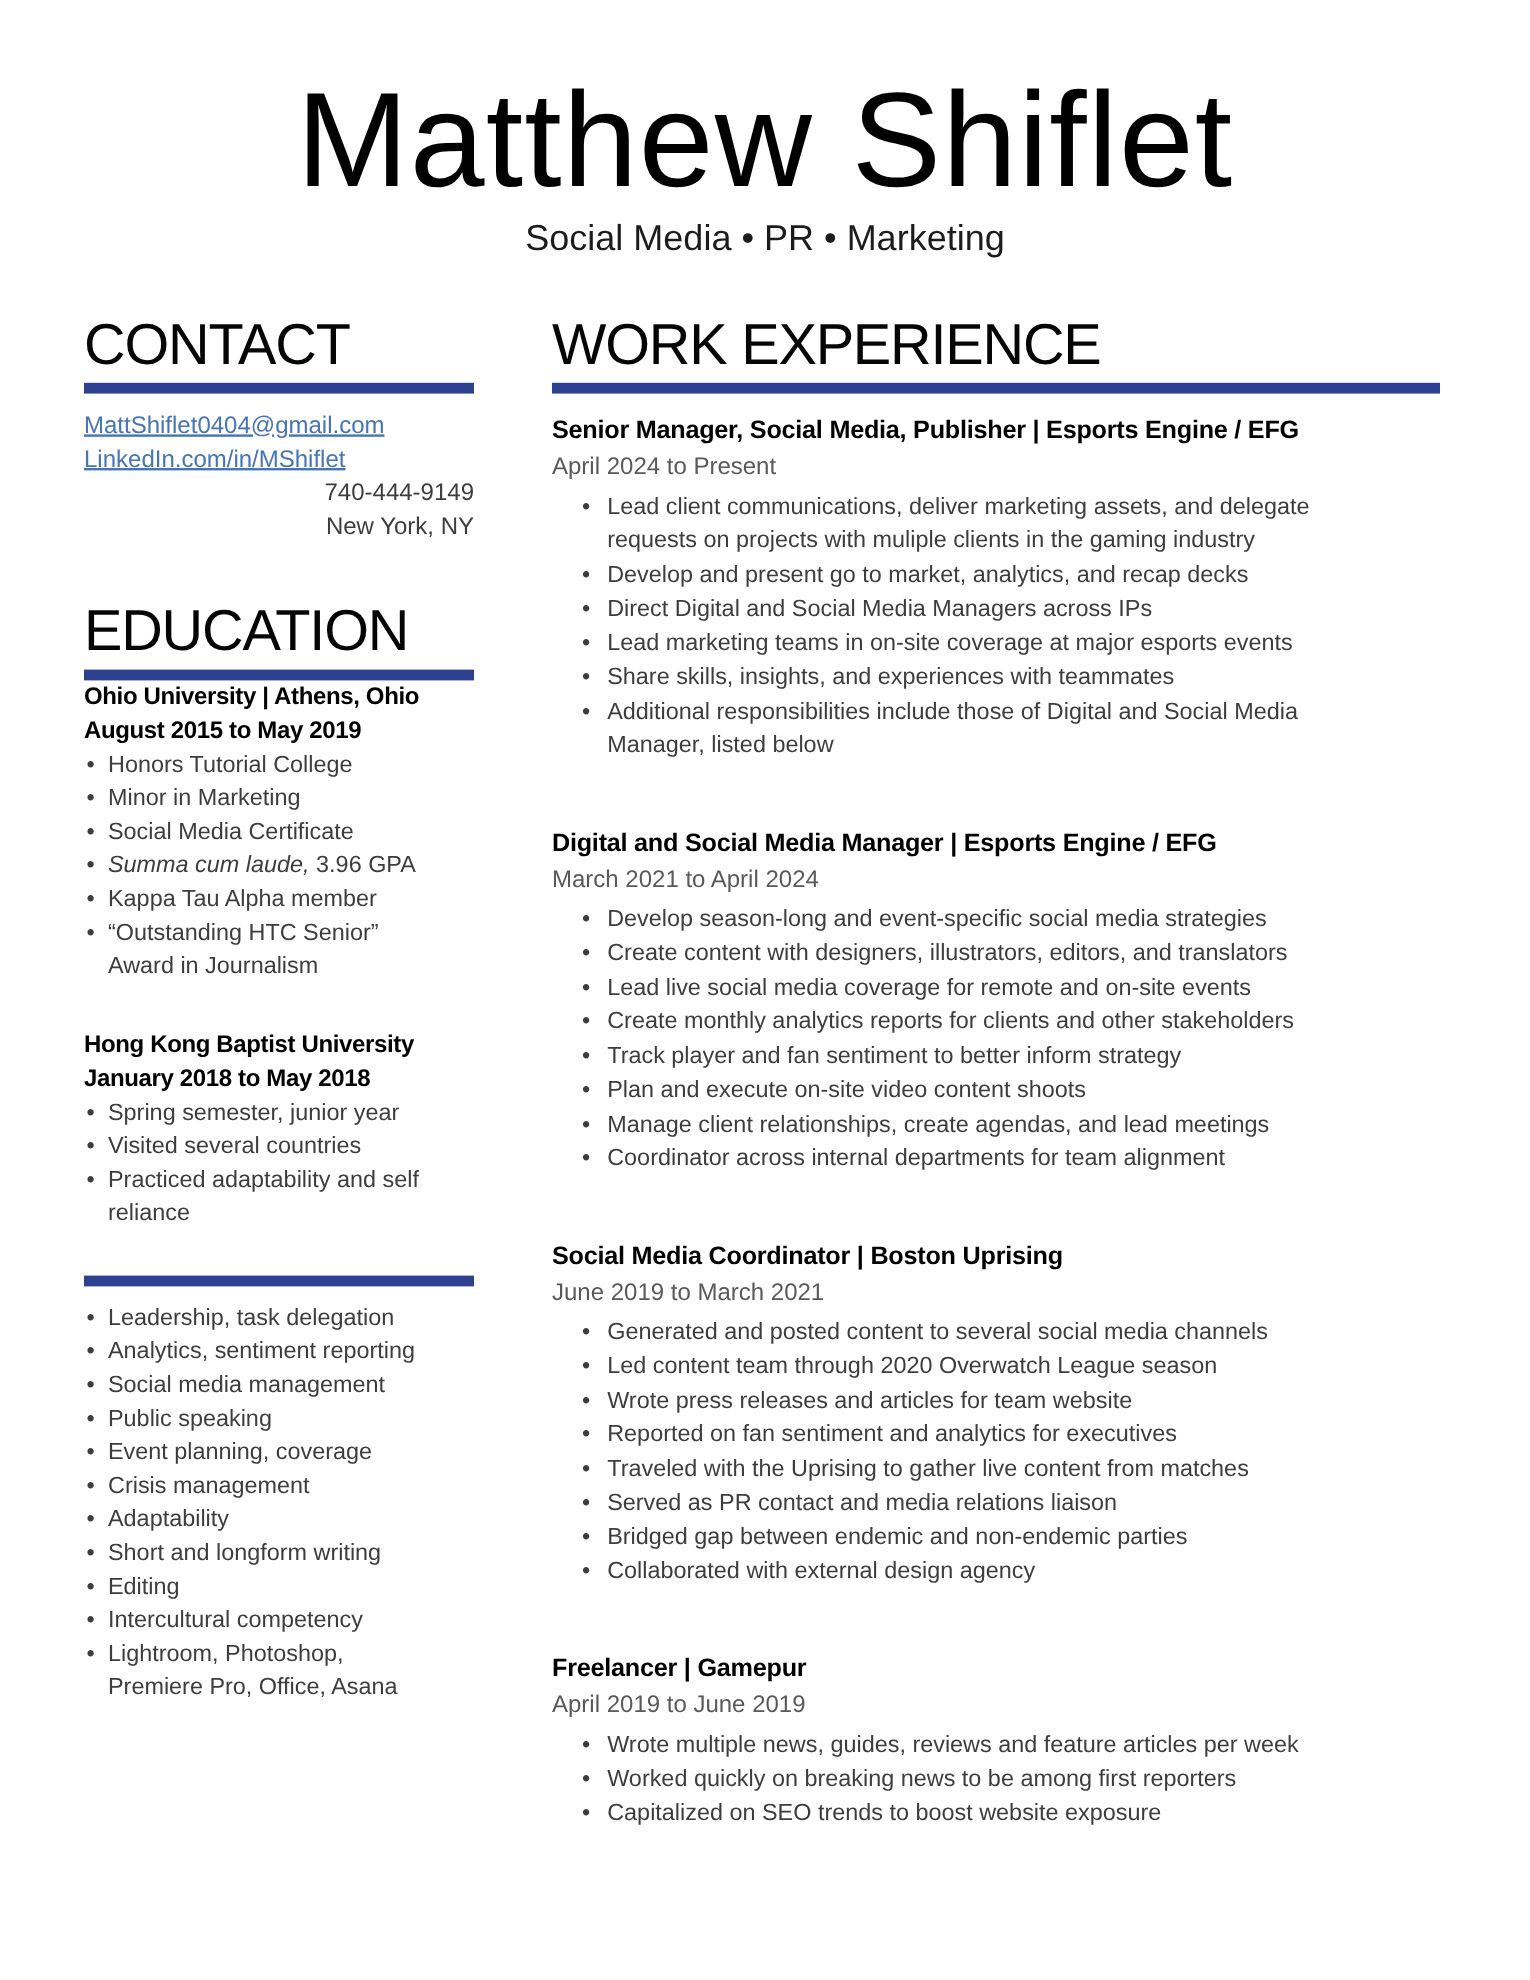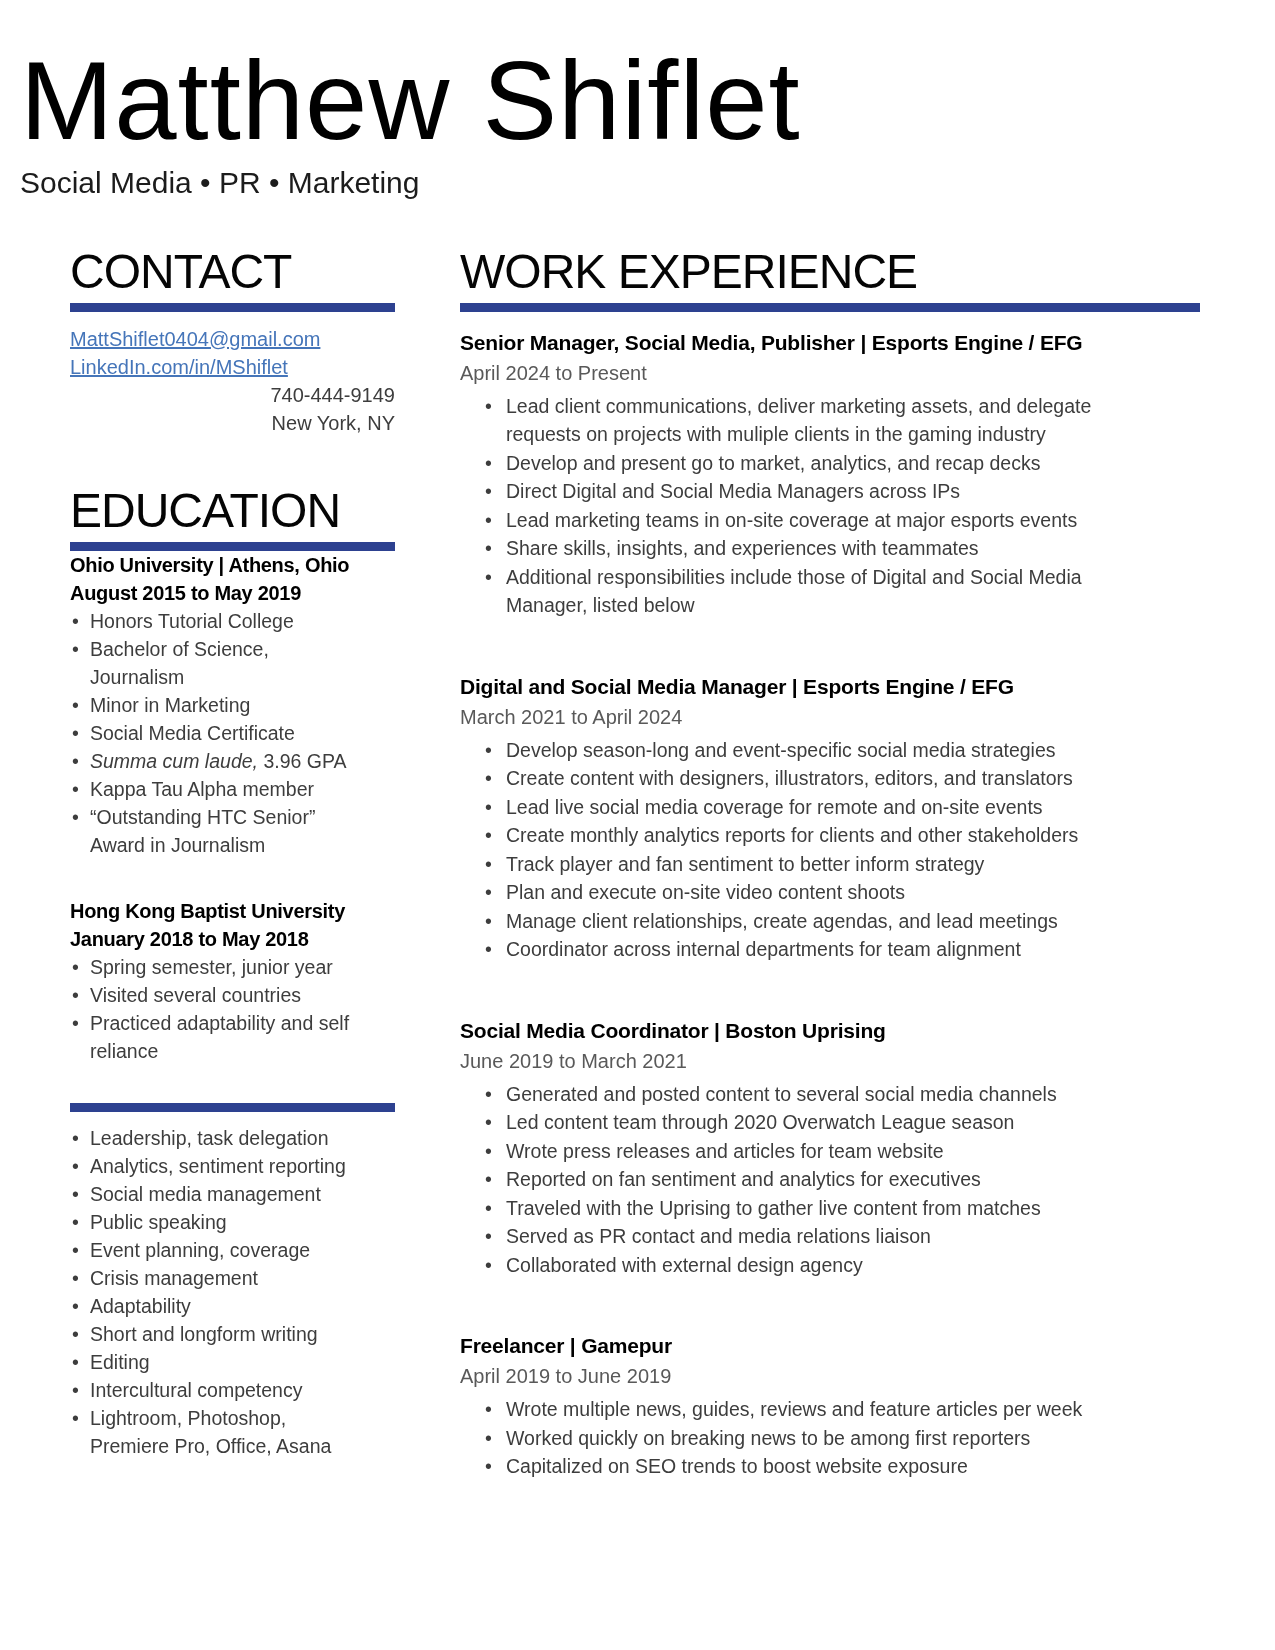--- a/index.html
+++ b/index.html
@@ -2,21 +2,21 @@
 <html style="--link: #4575b9;"><head>
 <meta charset="utf-8">
 <style>
   * { margin:0; padding:0; box-sizing:border-box; }
   html,body { background:#ffffff; }
   .page {
     width:1275px; height:1650px; position:relative; overflow:hidden;
     background:#fff; color:#3d3d3d;
     font-family:"Liberation Sans", sans-serif;
   }
-  .header { text-align:left; padding-top:42px;margin-left:20px; }
+  .header { text-align:center; padding-top:58px; }
   .name { font-size:112px; line-height:1.05; font-weight:400; color:#000; letter-spacing:1px; }
   .tagline { font-size:30px; color:#1c1c1c; margin-top:6px; }
 
   .columns { display:flex; padding:46px 75px 0 70px; gap:65px; align-items:flex-start; }
   .left-col { flex:0 0 325px; width:325px; }
   .right-col { flex:1; min-width:0; }
 
   .section-heading { font-size:48px; line-height:52px; font-weight:400; color:#050505; letter-spacing:-1px; }
   .accent-bar { height:9px; margin-top:5px; background:#2d4190; }
 
@@ -73,21 +73,20 @@
 
       <section class="section edu-section">
         <h2 class="section-heading">EDUCATION</h2>
         <div class="accent-bar" style="background: rgb(45, 65, 144);"></div>
         <div id="edu-entries">
             <div class="edu-entry">
               <div class="entry-title">Ohio University | Athens, Ohio</div>
               <div class="entry-title">August 2015 to May 2019</div>
               <ul class="bullets">
                 <li>Honors Tutorial College</li>
-                <li>Bachelor of Science,<br>Journalism</li>
                 <li>Minor in Marketing</li>
                 <li>Social Media Certificate</li>
                 <li><i>Summa cum laude,</i> 3.96 GPA</li>
                 <li>Kappa Tau Alpha member</li>
                 <li>“Outstanding HTC Senior”<br>Award in Journalism</li>
               </ul>
             </div>
             <div class="edu-entry">
               <div class="entry-title">Hong Kong Baptist University</div>
               <div class="entry-title">January 2018 to May 2018</div>
@@ -153,20 +152,21 @@
             <div class="job">
               <div class="job-title">Social Media Coordinator | Boston Uprising</div>
               <div class="job-dates">June 2019 to March 2021</div>
               <ul class="bullets">
                 <li>Generated and posted content to several social media channels</li>
                 <li>Led content team through 2020 Overwatch League season</li>
                 <li>Wrote press releases and articles for team website</li>
                 <li>Reported on fan sentiment and analytics for executives</li>
                 <li>Traveled with the Uprising to gather live content from matches</li>
                 <li>Served as PR contact and media relations liaison</li>
+                <li>Bridged gap between endemic and non-endemic parties</li>
                 <li>Collaborated with external design agency</li>
               </ul>
             </div>
             <div class="job">
               <div class="job-title">Freelancer | Gamepur</div>
               <div class="job-dates">April 2019 to June 2019</div>
               <ul class="bullets">
                 <li>Wrote multiple news, guides, reviews and feature articles per week</li>
                 <li>Worked quickly on breaking news to be among first reporters</li>
                 <li>Capitalized on SEO trends to boost website exposure</li>

